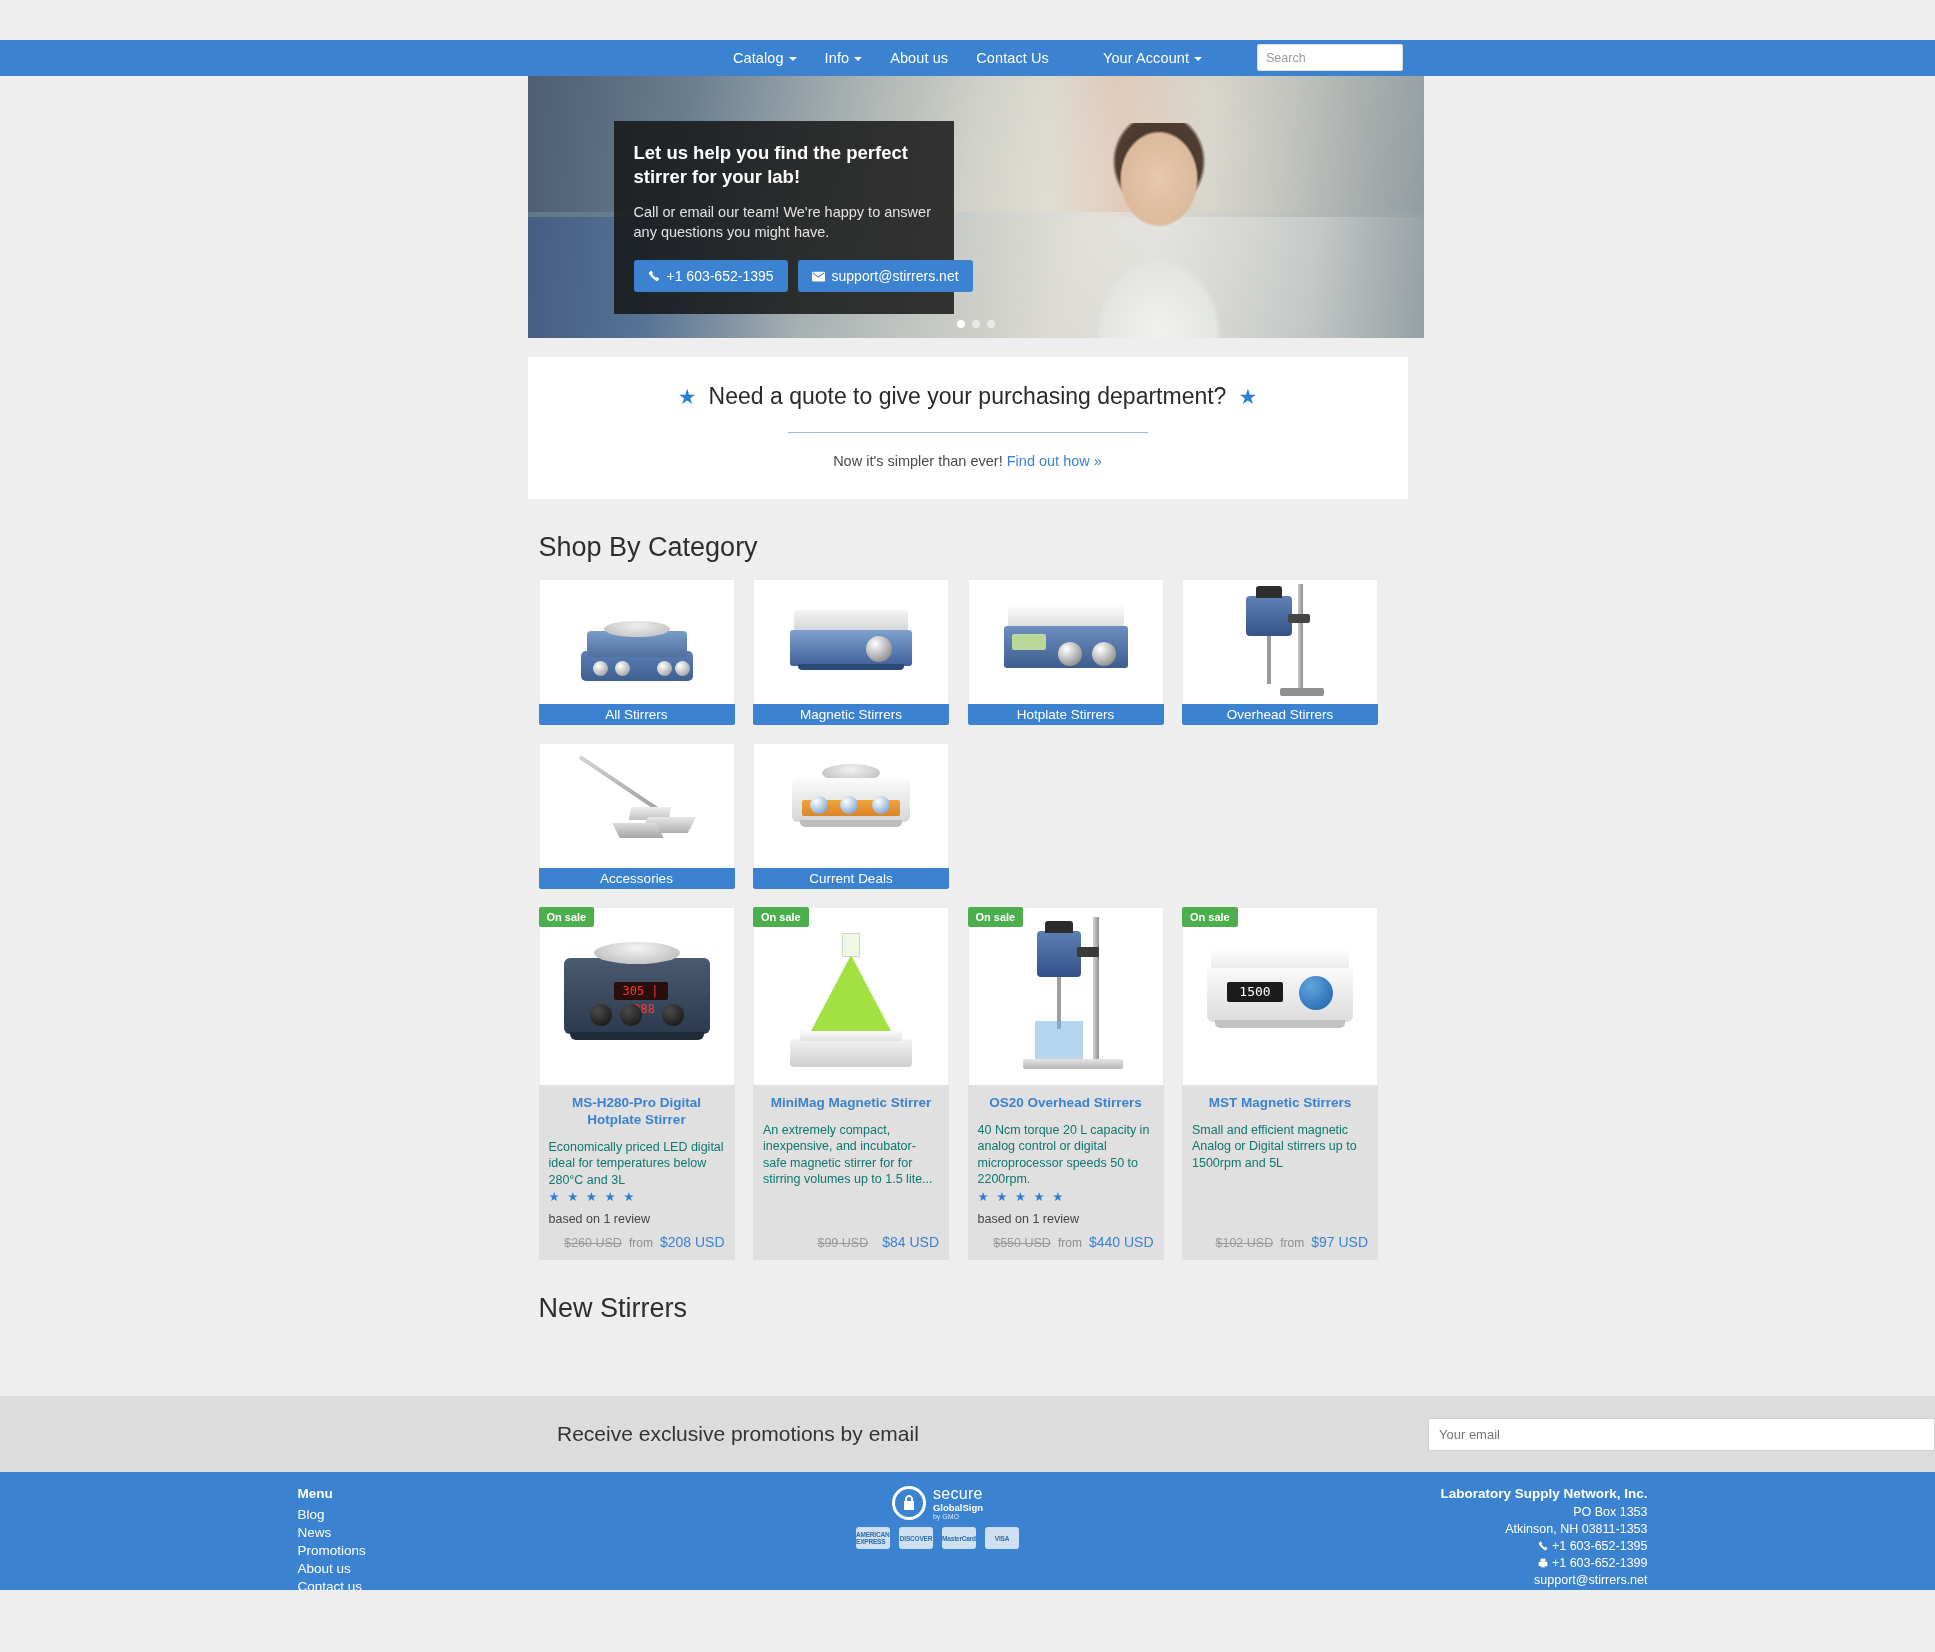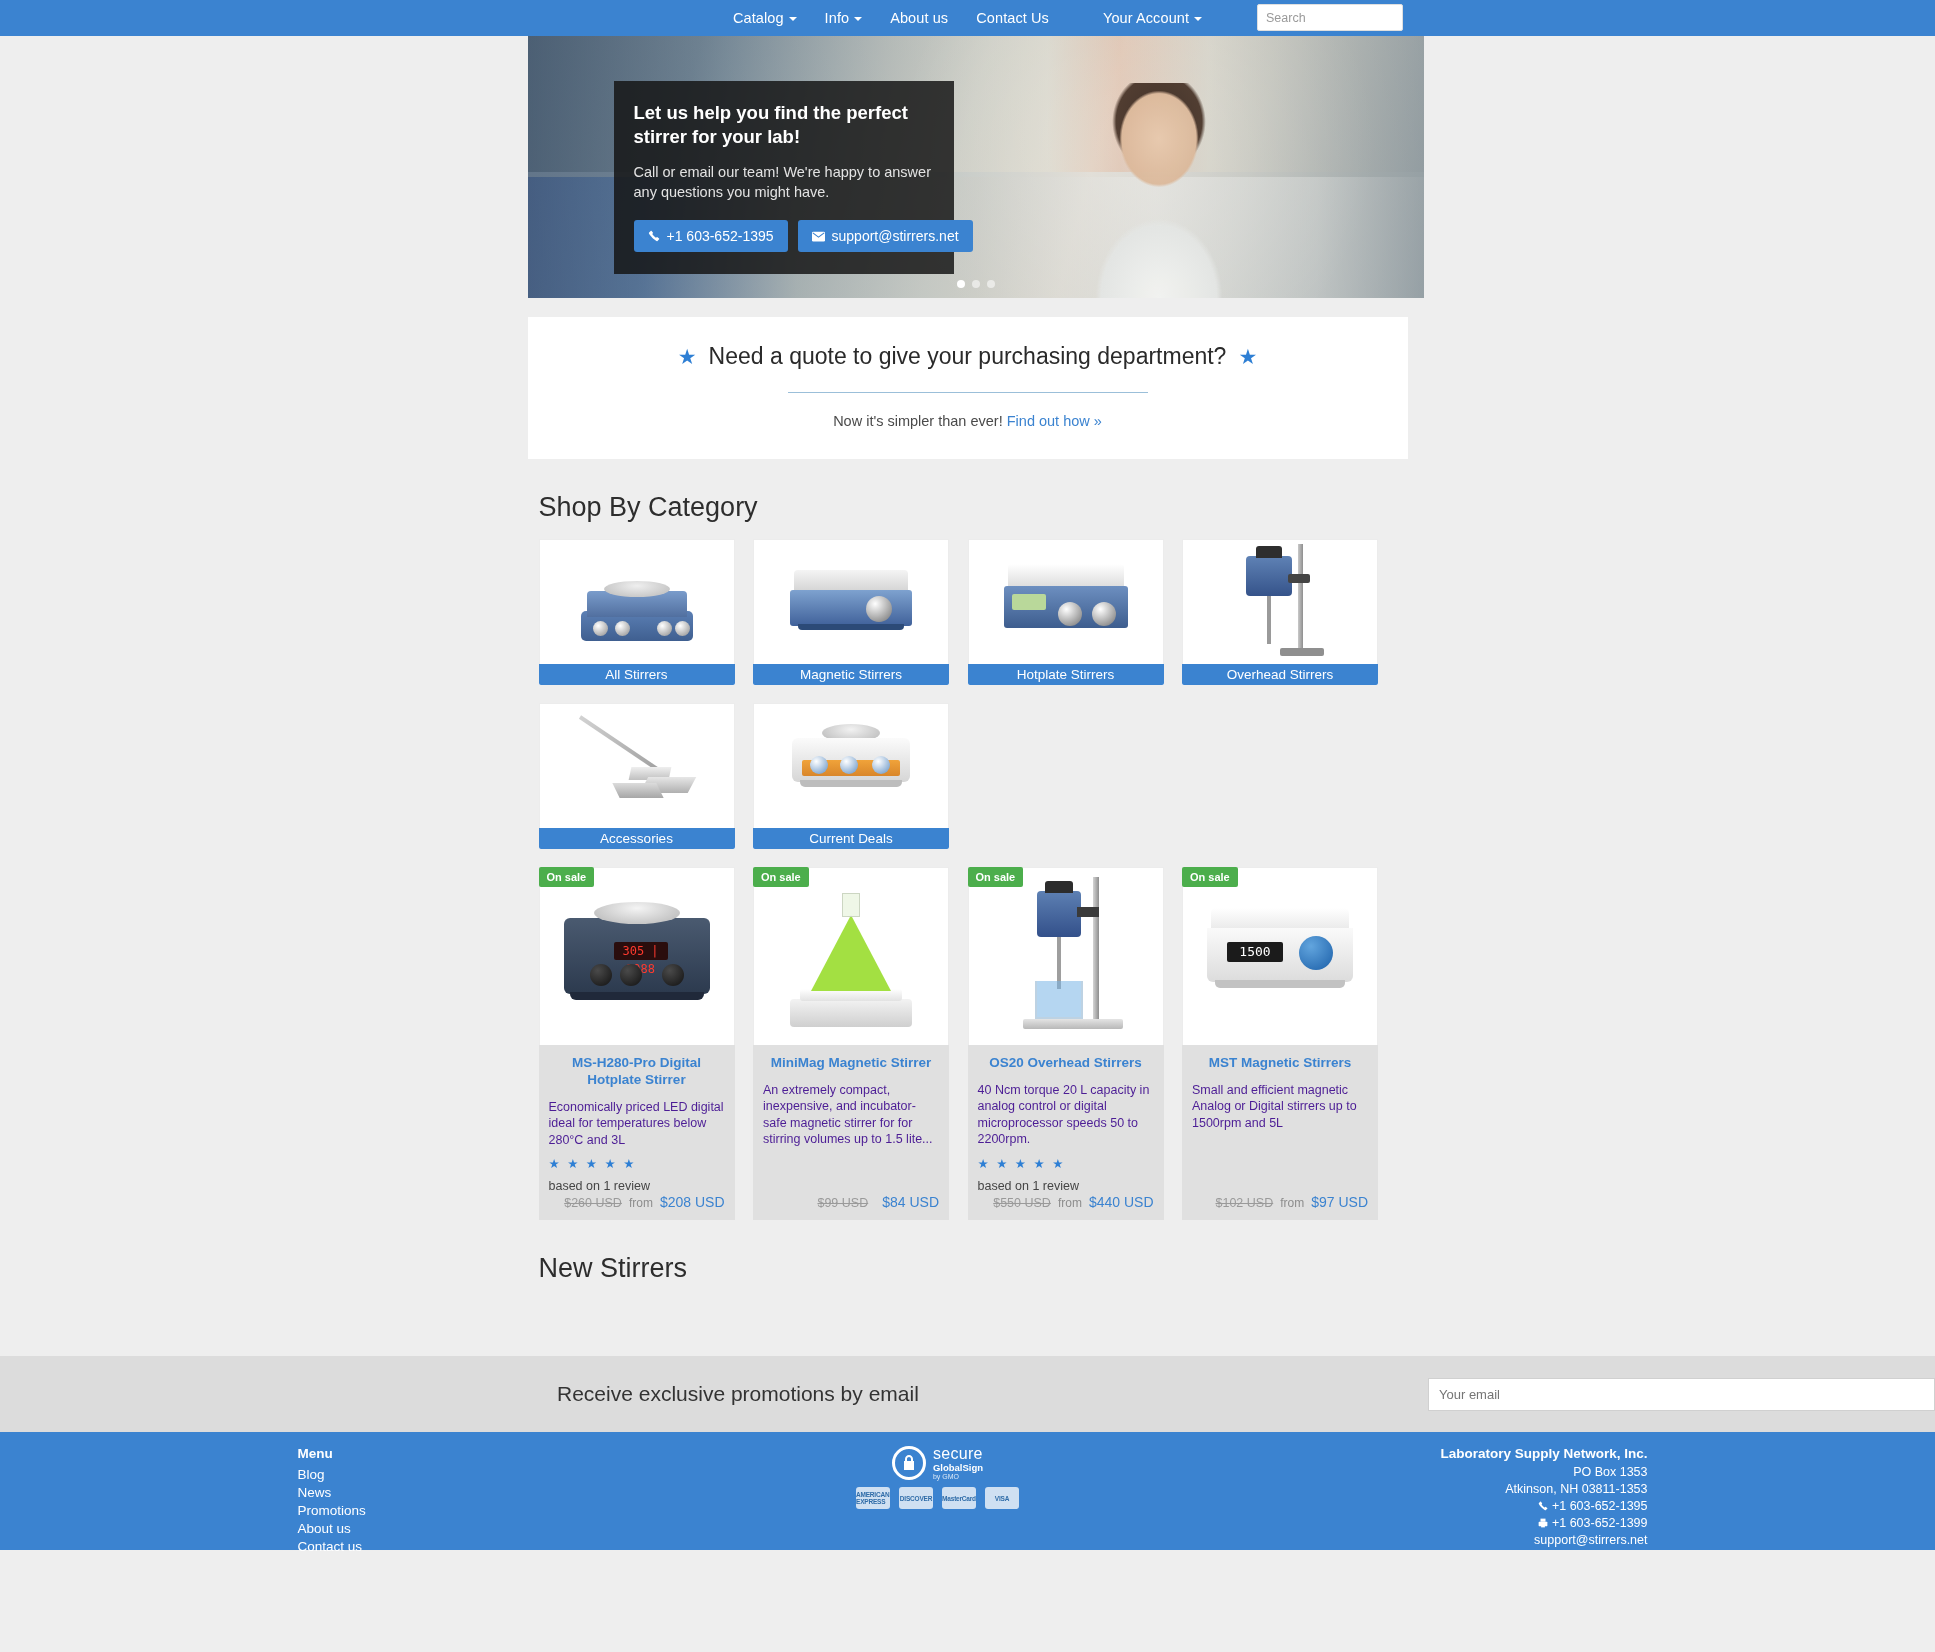--- a/index.html
+++ b/index.html
@@ -12,20 +12,21 @@
   }
 
   
   .navbar {
     height: 36px;
     background: #3b83d0;
     display: flex;
     align-items: center;
     justify-content: center;
     position: relative;
+    margin-top: 40px;
   }
   .nav-links { display: flex; align-items: center; gap: 0px; }
   .nav-link {
     color: #ffffff;
     font-size: 14.5px;
     padding: 0 14px;
     text-decoration: none;
     white-space: nowrap;
     cursor: pointer;
     letter-spacing: 0.1px;
@@ -294,23 +295,23 @@
     color: #3b83d0;
     font-size: 13.5px;
     font-weight: bold;
     text-align: center;
     line-height: 1.25;
     cursor: pointer;
     margin-bottom: 10px;
   }
   .prod-desc {
     font-size: 12.5px;
-    color: #4c1d95;
+    color: #0f766e;
     line-height: 1.32;
-    margin-bottom: 8px;
+    margin-bottom: 1px;
   }
   .prod-rating {
     display: flex;
     align-items: flex-start;
     gap: 8px;
     margin-bottom: 8px;
     flex-wrap: wrap;
   }
   .stars { color: #2e7fd4; font-size: 12.5px; letter-spacing: 2px; white-space: nowrap; }
   .rating-text { font-size: 12.5px; color: #454545; }

